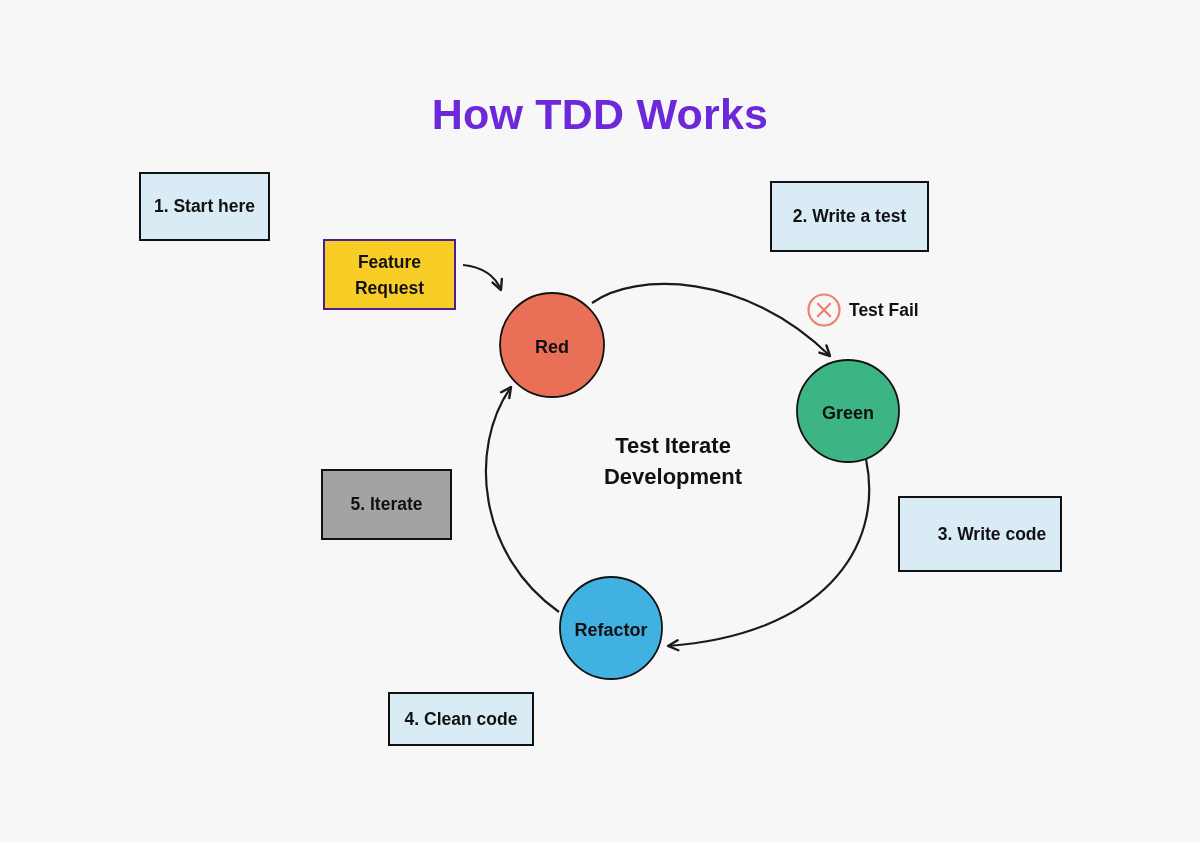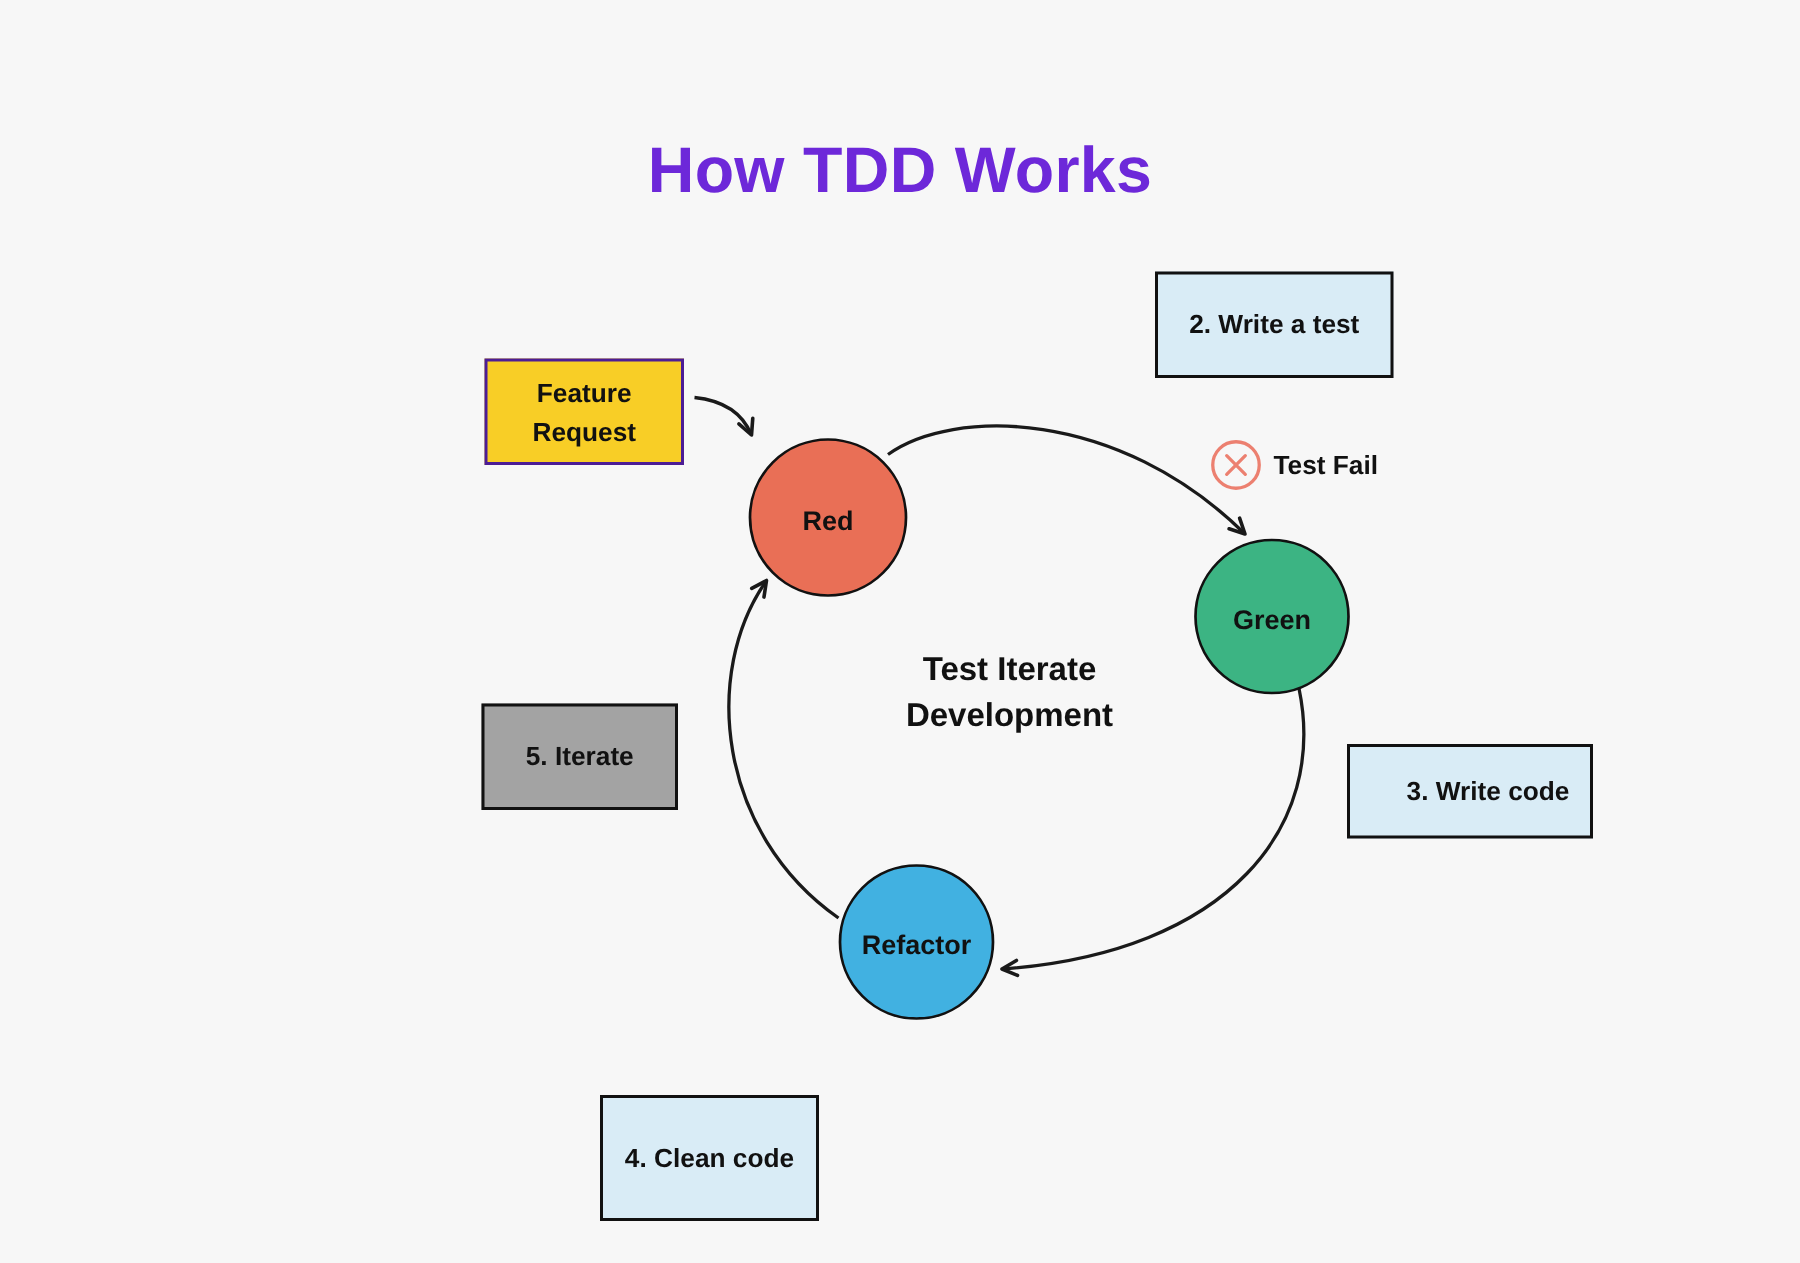--- a/index.html
+++ b/index.html
@@ -31,22 +31,22 @@
     display: flex;
     align-items: center;
     justify-content: center;
     font-size: 17.5px;
     font-weight: 700;
     color: #111;
     text-align: center;
   }
   #note-start-here { left: 139px; top: 172px; width: 131px; height: 69px; }
   #note-write-test { left: 770px; top: 181px; width: 159px; height: 71px; }
-  #note-write-code { left: 898px; top: 496px; width: 164px; height: 63px; padding-left: 24px; }
-  #note-clean-code { left: 400px; top: 692px; width: 146px; height: 84px; margin-top: 38px; }
+  #note-write-code { left: 898px; top: 496px; width: 164px; height: 76px; padding-left: 24px; }
+  #note-clean-code { left: 388px; top: 692px; width: 146px; height: 54px; }
   #note-iterate    { left: 321px; top: 469px; width: 131px; height: 71px; }
 
   .feature {
     position: absolute;
     left: 323px; top: 239px;
     width: 133px; height: 71px;
     border: 2px solid #4c1d95;
     background: #F8CE26;
     display: flex;
     align-items: center;
@@ -97,20 +97,21 @@
   #annot-all-test-pass { left: 774px; top: 655px; }
   .annotation svg { display: block; }
 </style>
 </head>
 <body>
 
 <div class="canvas" style="background: rgb(247, 247, 247);">
 
   <div class="title">How TDD Works</div>
 
+  <div class="note" id="note-start-here" style="background: rgb(217, 236, 246);">1. Start here</div>
   <div class="note" id="note-write-test" style="background: rgb(217, 236, 246);">2. Write a test</div>
   <div class="note" id="note-write-code" style="background: rgb(217, 236, 246);">3. Write code</div>
   <div class="note" id="note-clean-code" style="background: rgb(217, 236, 246);">4. Clean code</div>
   <div class="note" id="note-iterate" style="background: #a3a3a3;">5. Iterate</div>
 
   <div class="feature" id="feature-request" style="background: rgb(248, 206, 38);">
     <span>Feature Request</span>
   </div>
 
   <svg class="diagram-svg" viewBox="0 0 1200 842" xmlns="http://www.w3.org/2000/svg">

